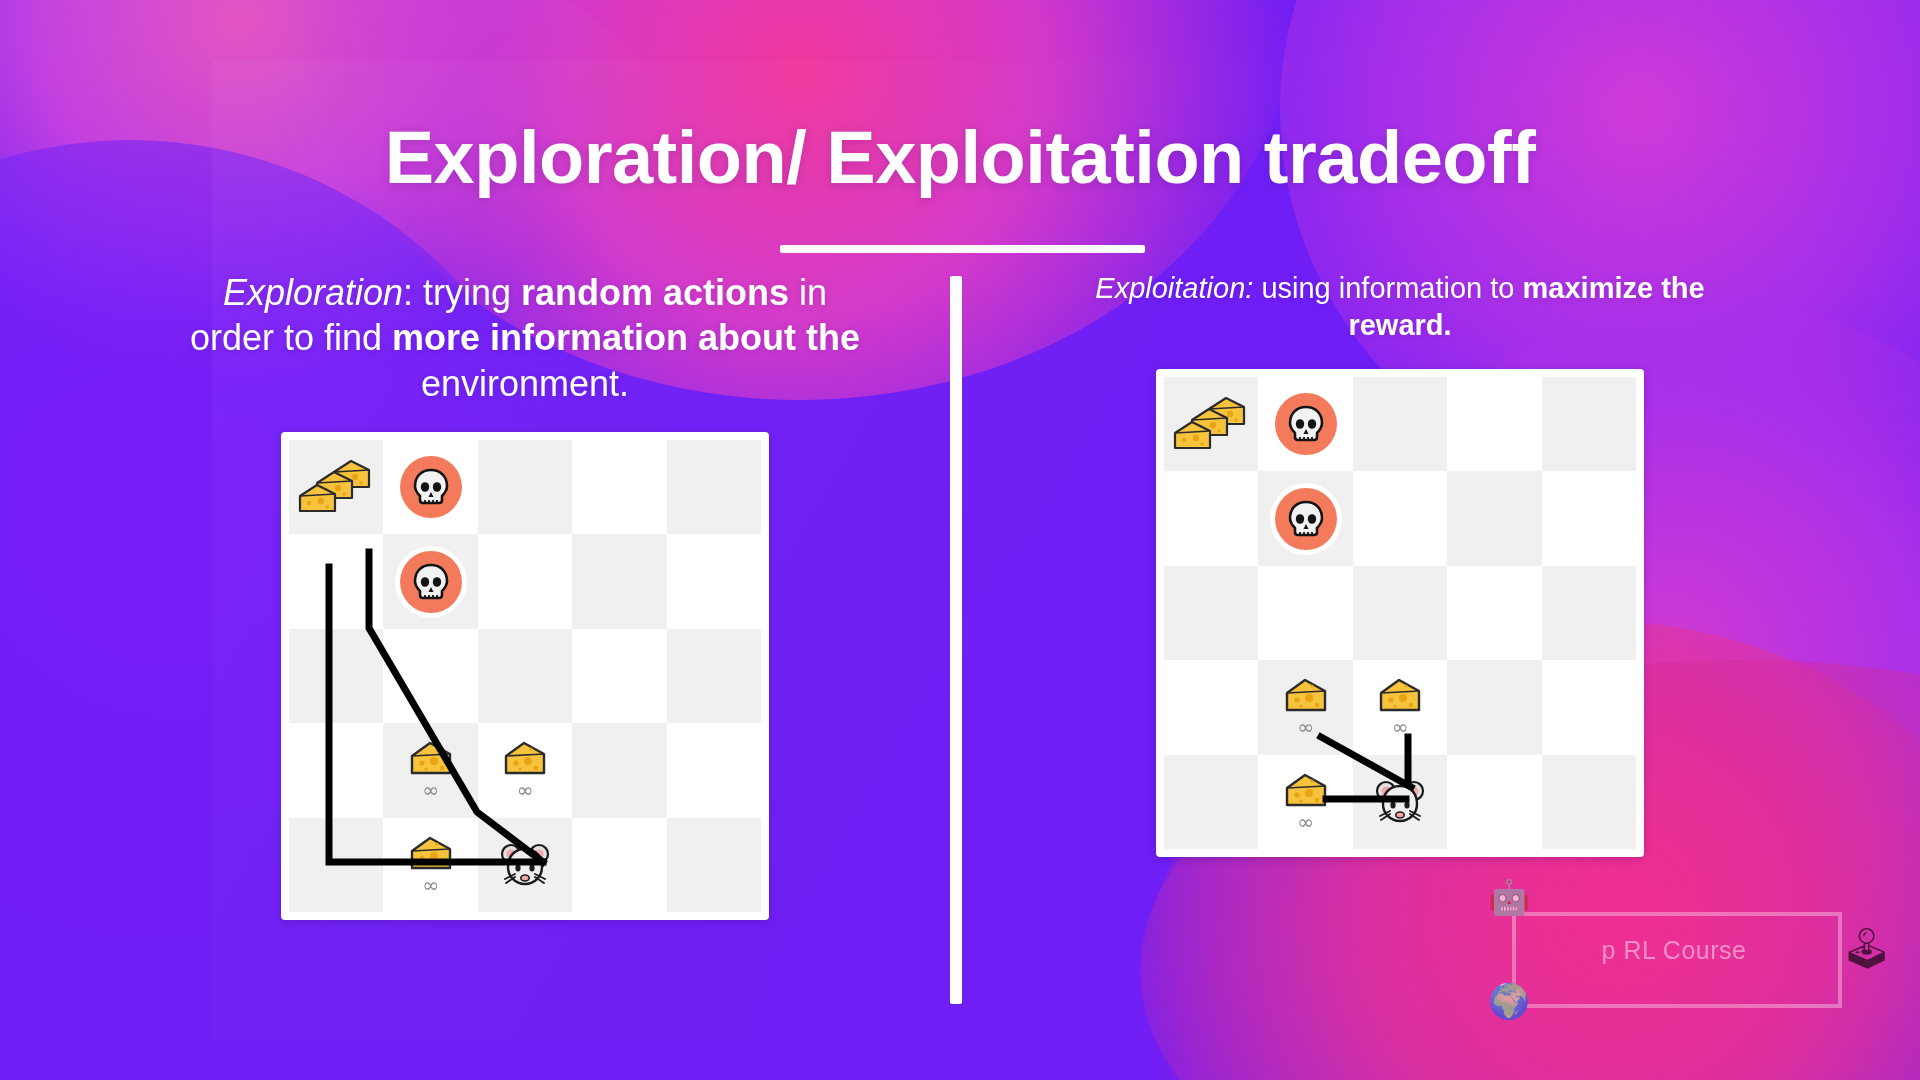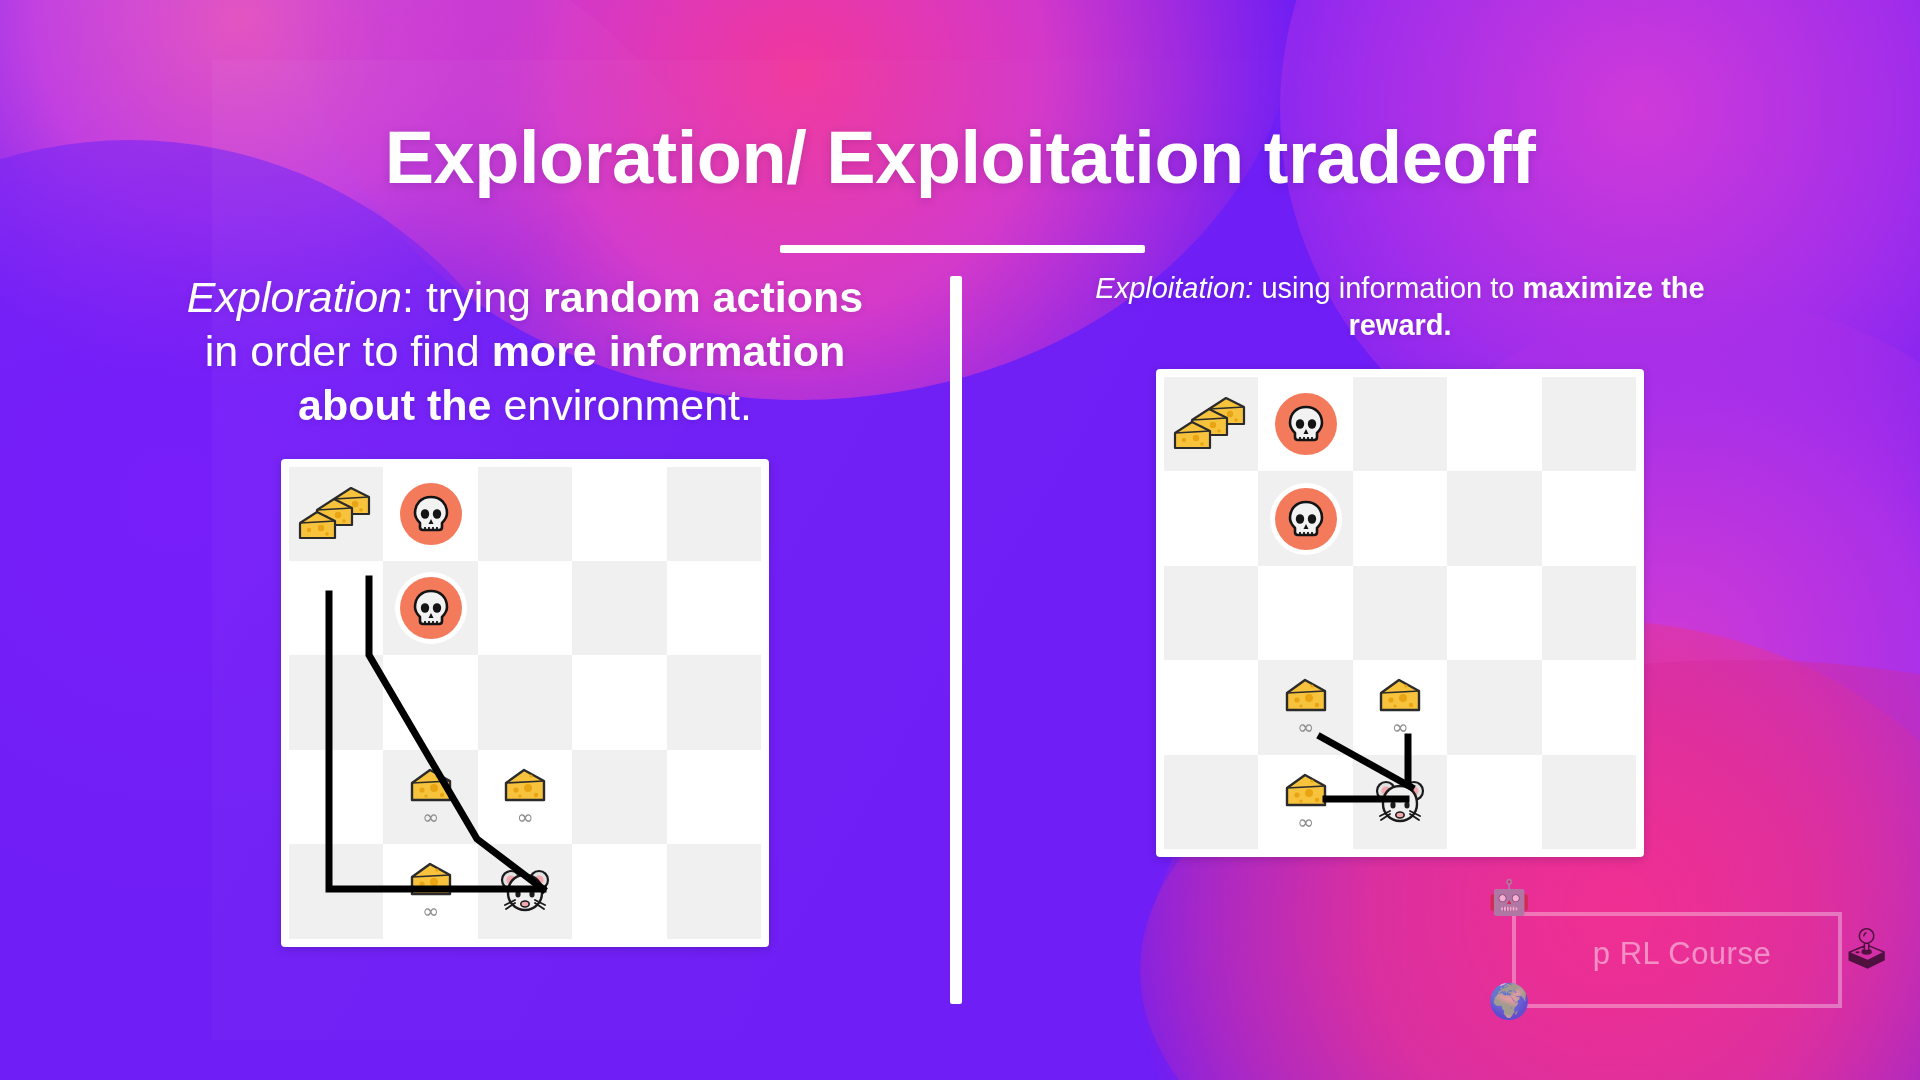--- a/index.html
+++ b/index.html
@@ -70,21 +70,21 @@
     position:absolute; left:950px; top:276px; width:12px; height:728px;
     background:#fff; border-radius:2px;
   }
 
   .column{ position:absolute; top:270px; }
   #col-left{ left:180px; width:690px; }
   #col-right{ left:1050px; width:700px; }
 
   .caption{
     color:#fff; text-align:center; line-height:1.26;
-    font-size:43px; font-weight:400;
+    font-size:36px; font-weight:400;
     text-shadow:0 1px 6px rgba(40,0,90,0.15);
   }
   #col-right .caption{ font-size:29px; }
   .caption em{ font-style:italic; }
   .caption b{ font-weight:bold; }
 
   
   .board-wrap{ display:flex; justify-content:center; margin-top:26px; }
   .board{
     background:#fff; padding:8px; border-radius:4px;
@@ -137,22 +137,22 @@
   #watermark{
     position:absolute; right:46px; bottom:46px;
     width:380px; height:150px;
     opacity:0.62;
   }
   #wm-frame{
     position:absolute; left:18px; top:28px; width:330px; height:96px;
     border:4px solid rgba(255,255,255,0.55);
   }
   #wm-text{
-    position:absolute; left:12px; top:52px; width:352px; text-align:center;
-    color:rgba(255,255,255,0.75); font-size:31px; letter-spacing:0.5px;
+    position:absolute; left:4px; top:52px; width:352px; text-align:center;
+    color:rgba(255,255,255,0.75); font-size:25px; letter-spacing:0.5px;
   }
   .wm-emoji{ position:absolute; font-size:34px; line-height:1;
              font-family:"DejaVu Sans", sans-serif; }
   #wm-robot{ left:-6px; top:-4px; }
   #wm-globe{ left:-6px; top:100px; }
   #wm-joystick{ right:-18px; top:44px; font-size:40px; }
 </style>
 </head>
 <body>
 

